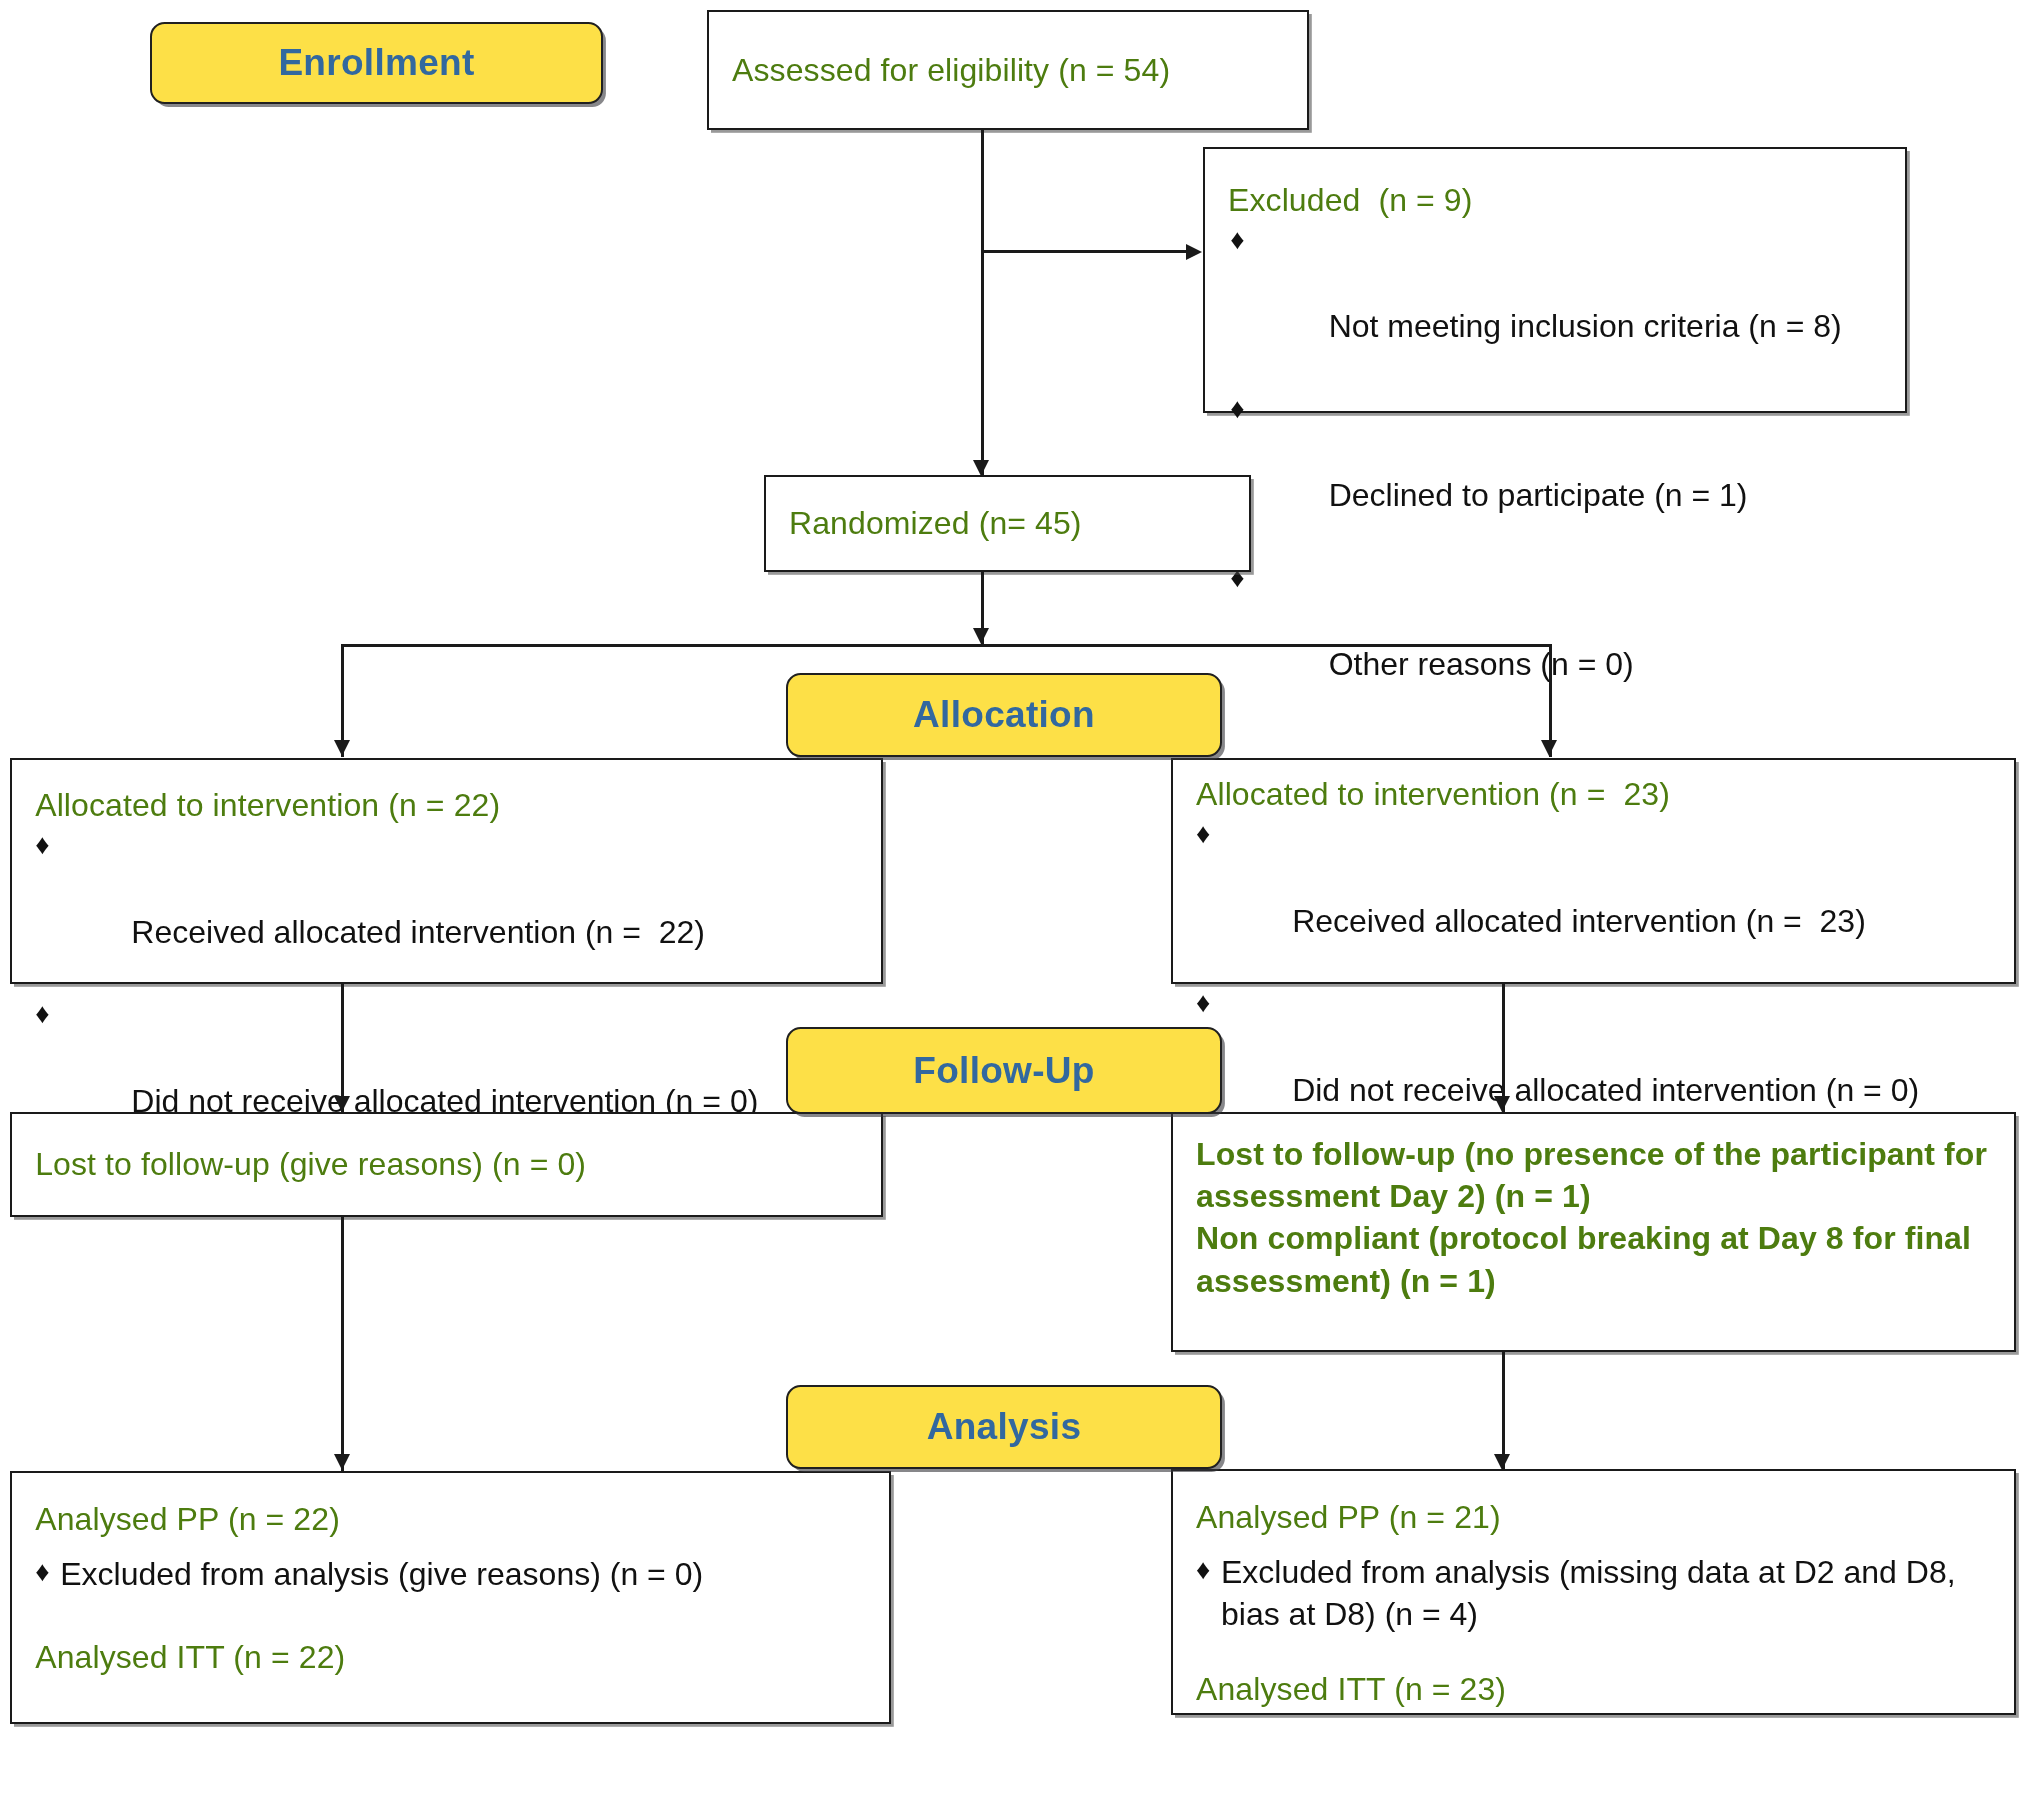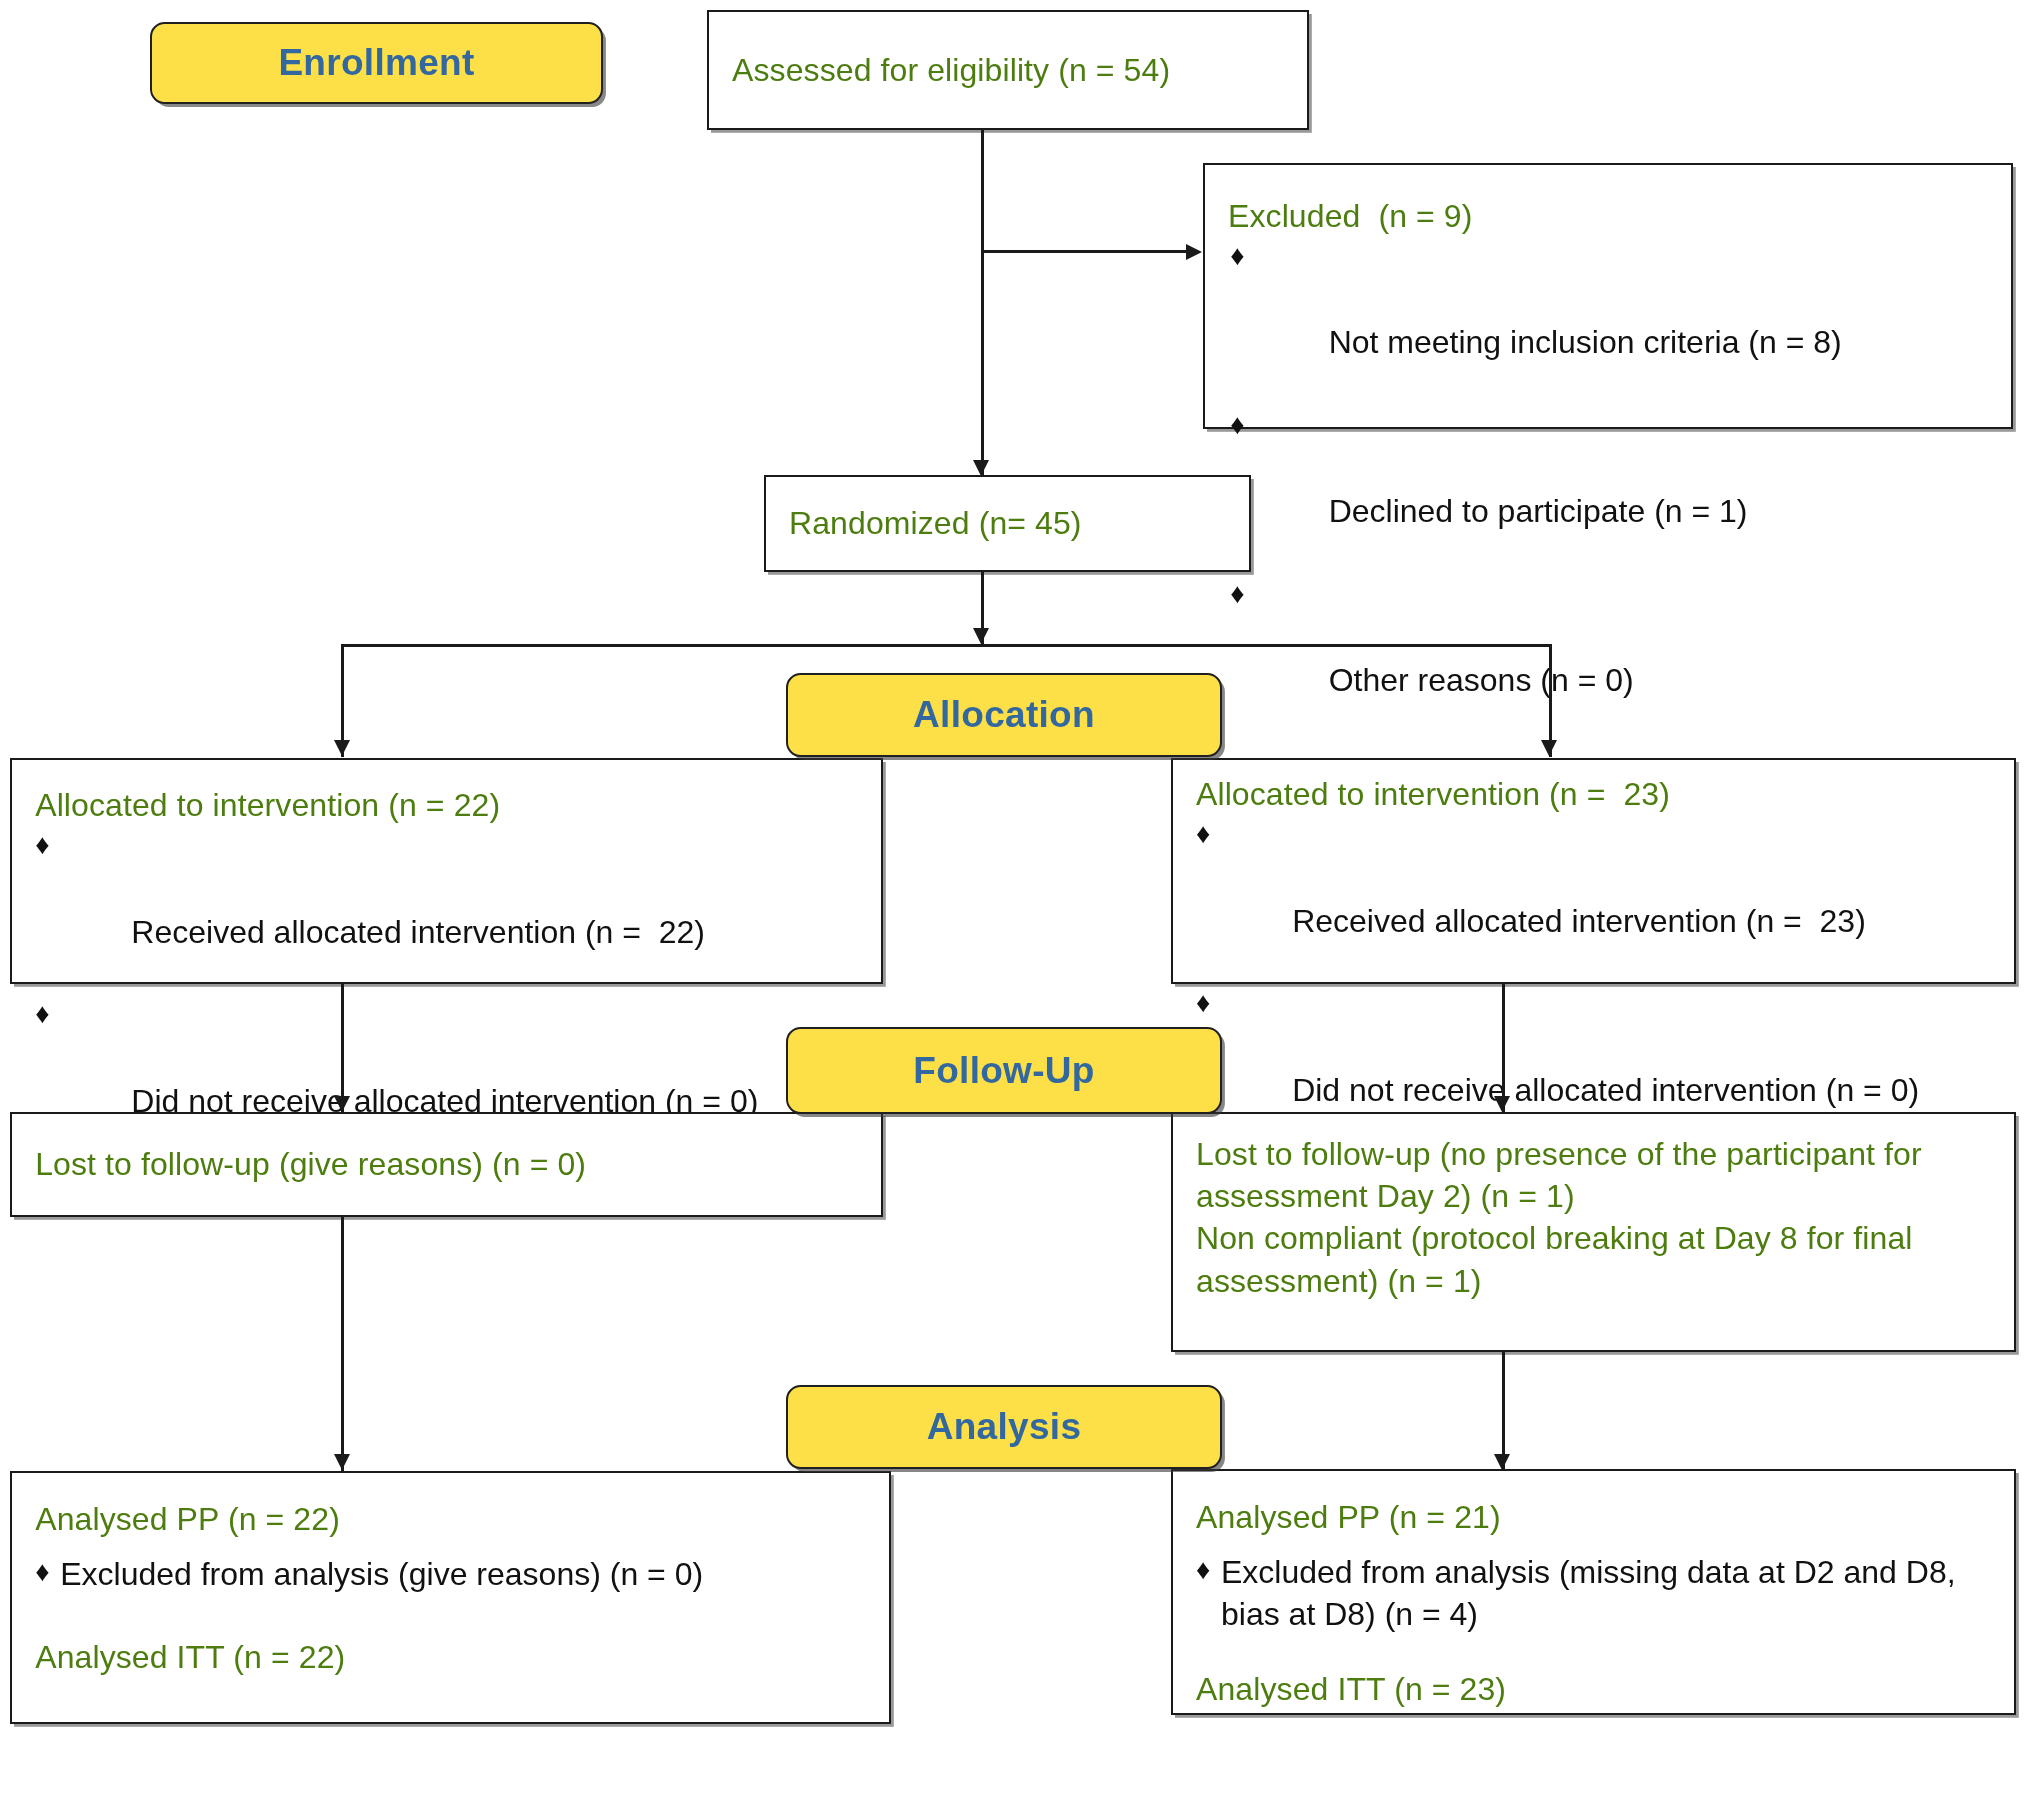--- a/index.html
+++ b/index.html
@@ -32,21 +32,21 @@
   }
   .box.topalign .inner{justify-content:flex-start;}
 
   .line{
     font-size:32px;
     line-height:1.32;
     letter-spacing:0.1px;
     white-space:pre;
     color:#4d7c0f;
   }
-  .line.wrap{white-space:normal;}
+  .line.wrap{white-space:normal;font-weight:bold;}
   .bullet{
     position:relative;
     padding-left:29.5px;
     font-size:32px;
     line-height:1.32;
     white-space:pre;
     color:#111;
   }
   .bullet.wrap{white-space:normal;}
   .bullet .dia{
@@ -144,21 +144,21 @@
   <div class="pill" style="left:786px; top:1385px; width:436px; height:84px;">
     <span>Analysis</span>
   </div>
 
   <div class="box" style="left:707px; top:10.2px; width:602px; height:120px;">
     <div class="inner">
       <div class="line">Assessed for eligibility (n = 54)</div>
     </div>
   </div>
 
-  <div class="box topalign" style="left:1203px; top:163px; width:810px; height:266px;text-decoration:underline;">
+  <div class="box topalign" style="left:1203px; top:147px; width:704px; height:266px;text-decoration:underline;">
     <div class="inner" style="padding-top:29.5px;">
       <div class="line">Excluded  (n = 9)</div>
       <div class="spacer"></div>
       <div class="bullet">
         <span class="dia">♦</span>
         <span>Not meeting inclusion criteria (n = 8)</span>
       </div>
       <div class="spacer"></div>
       <div class="bullet">
         <span class="dia">♦</span>

